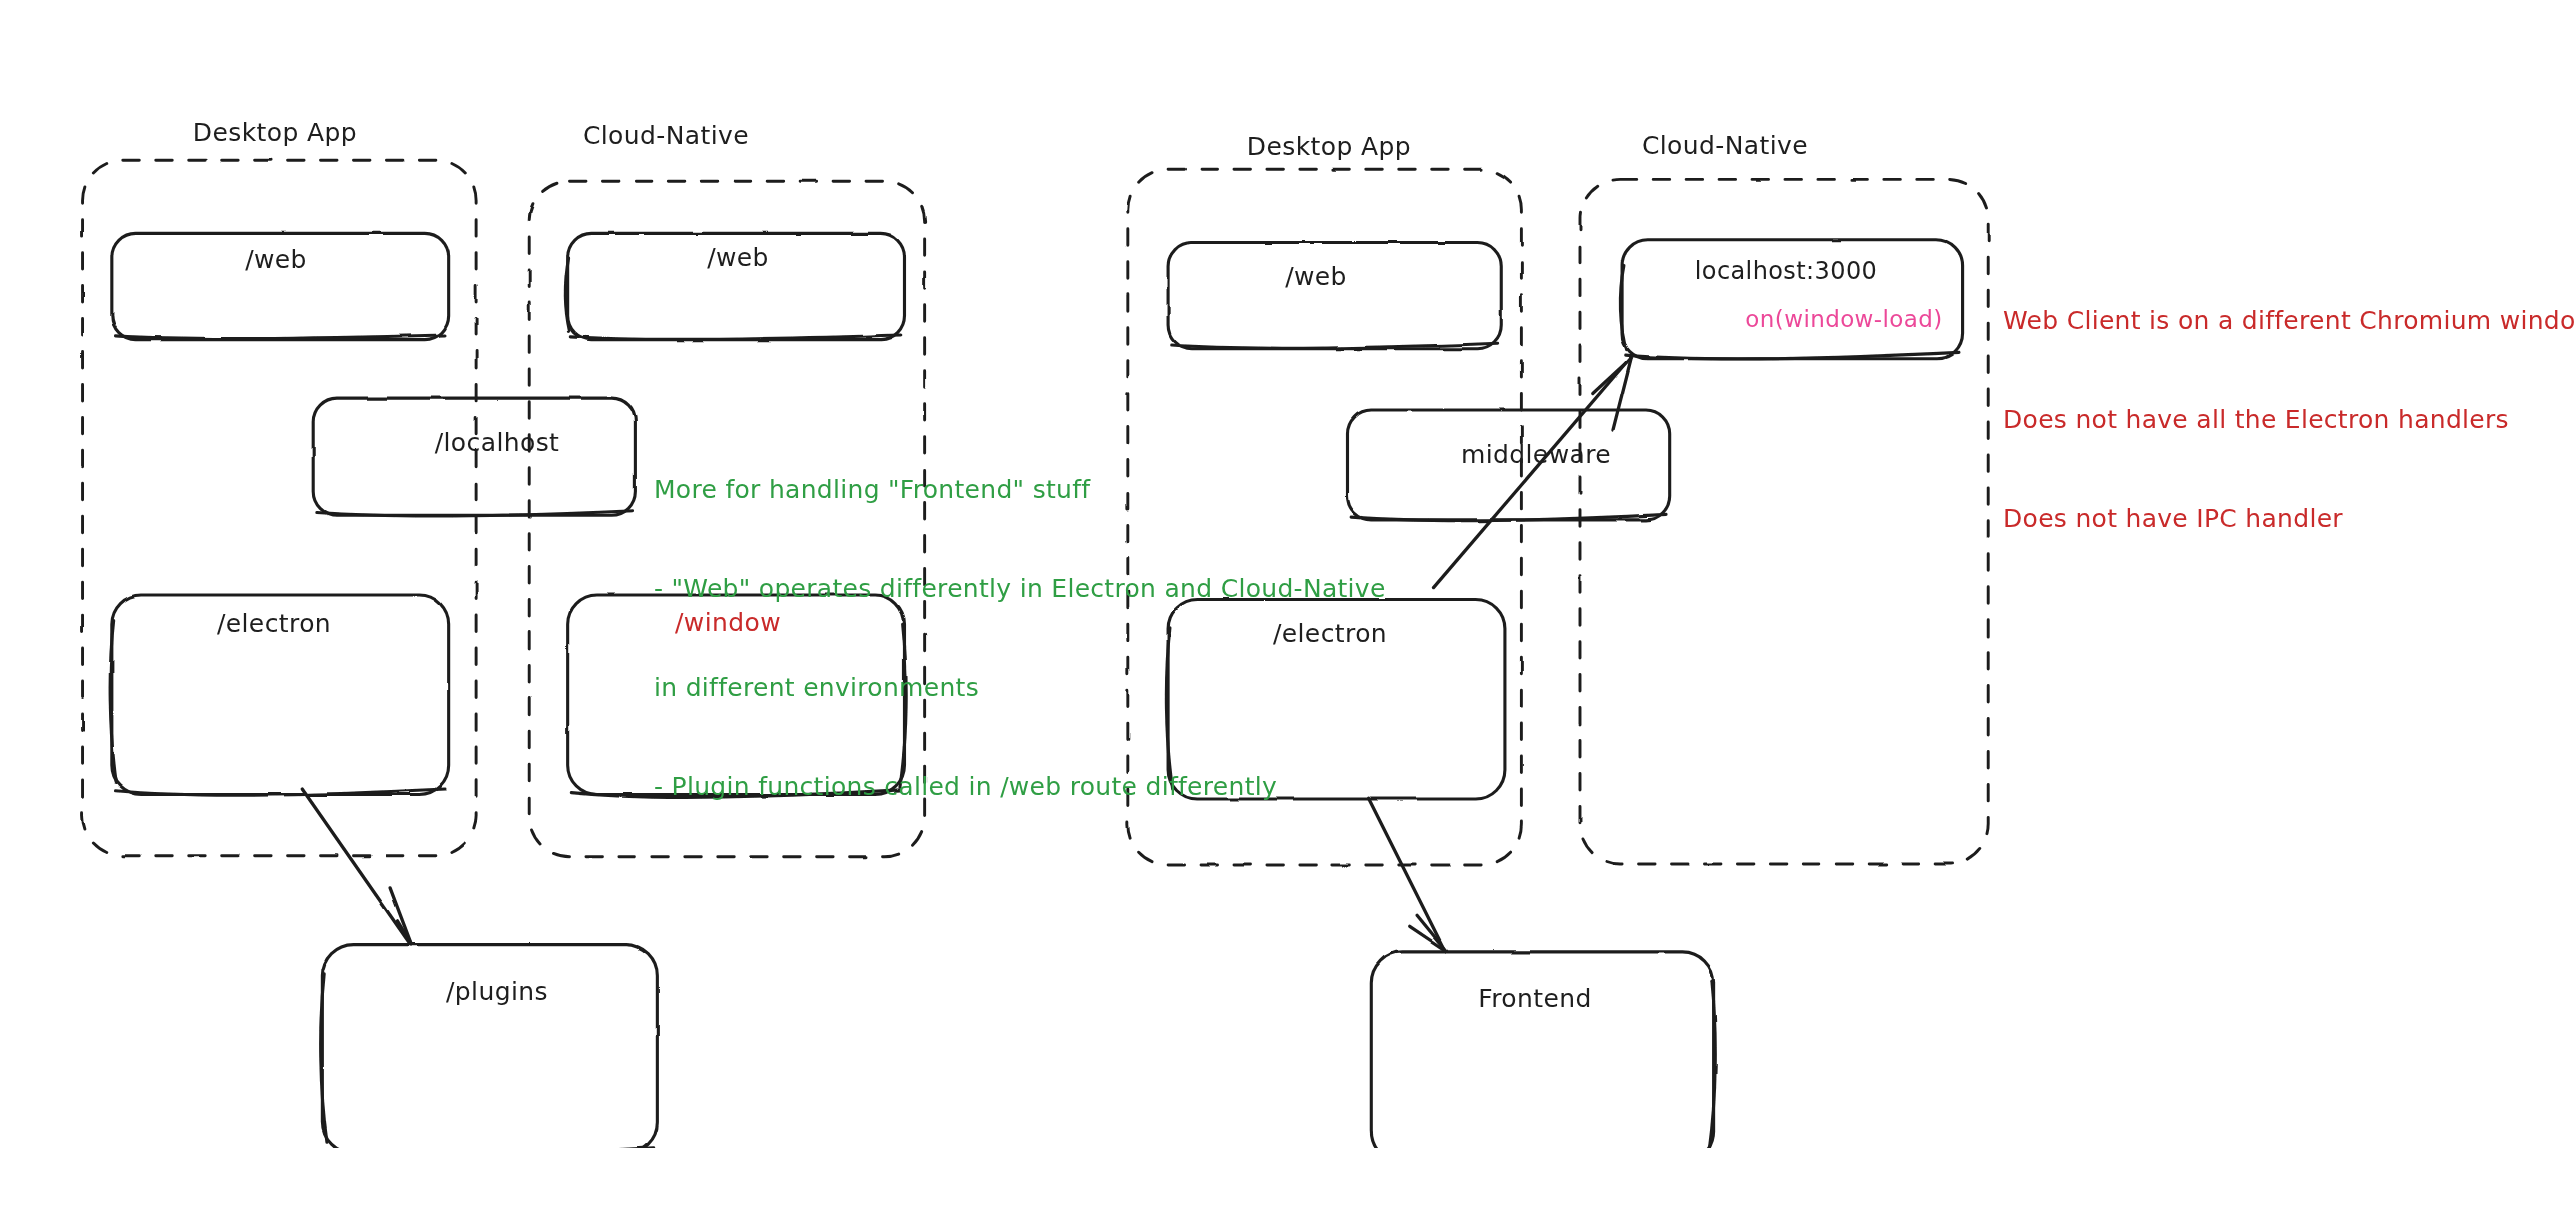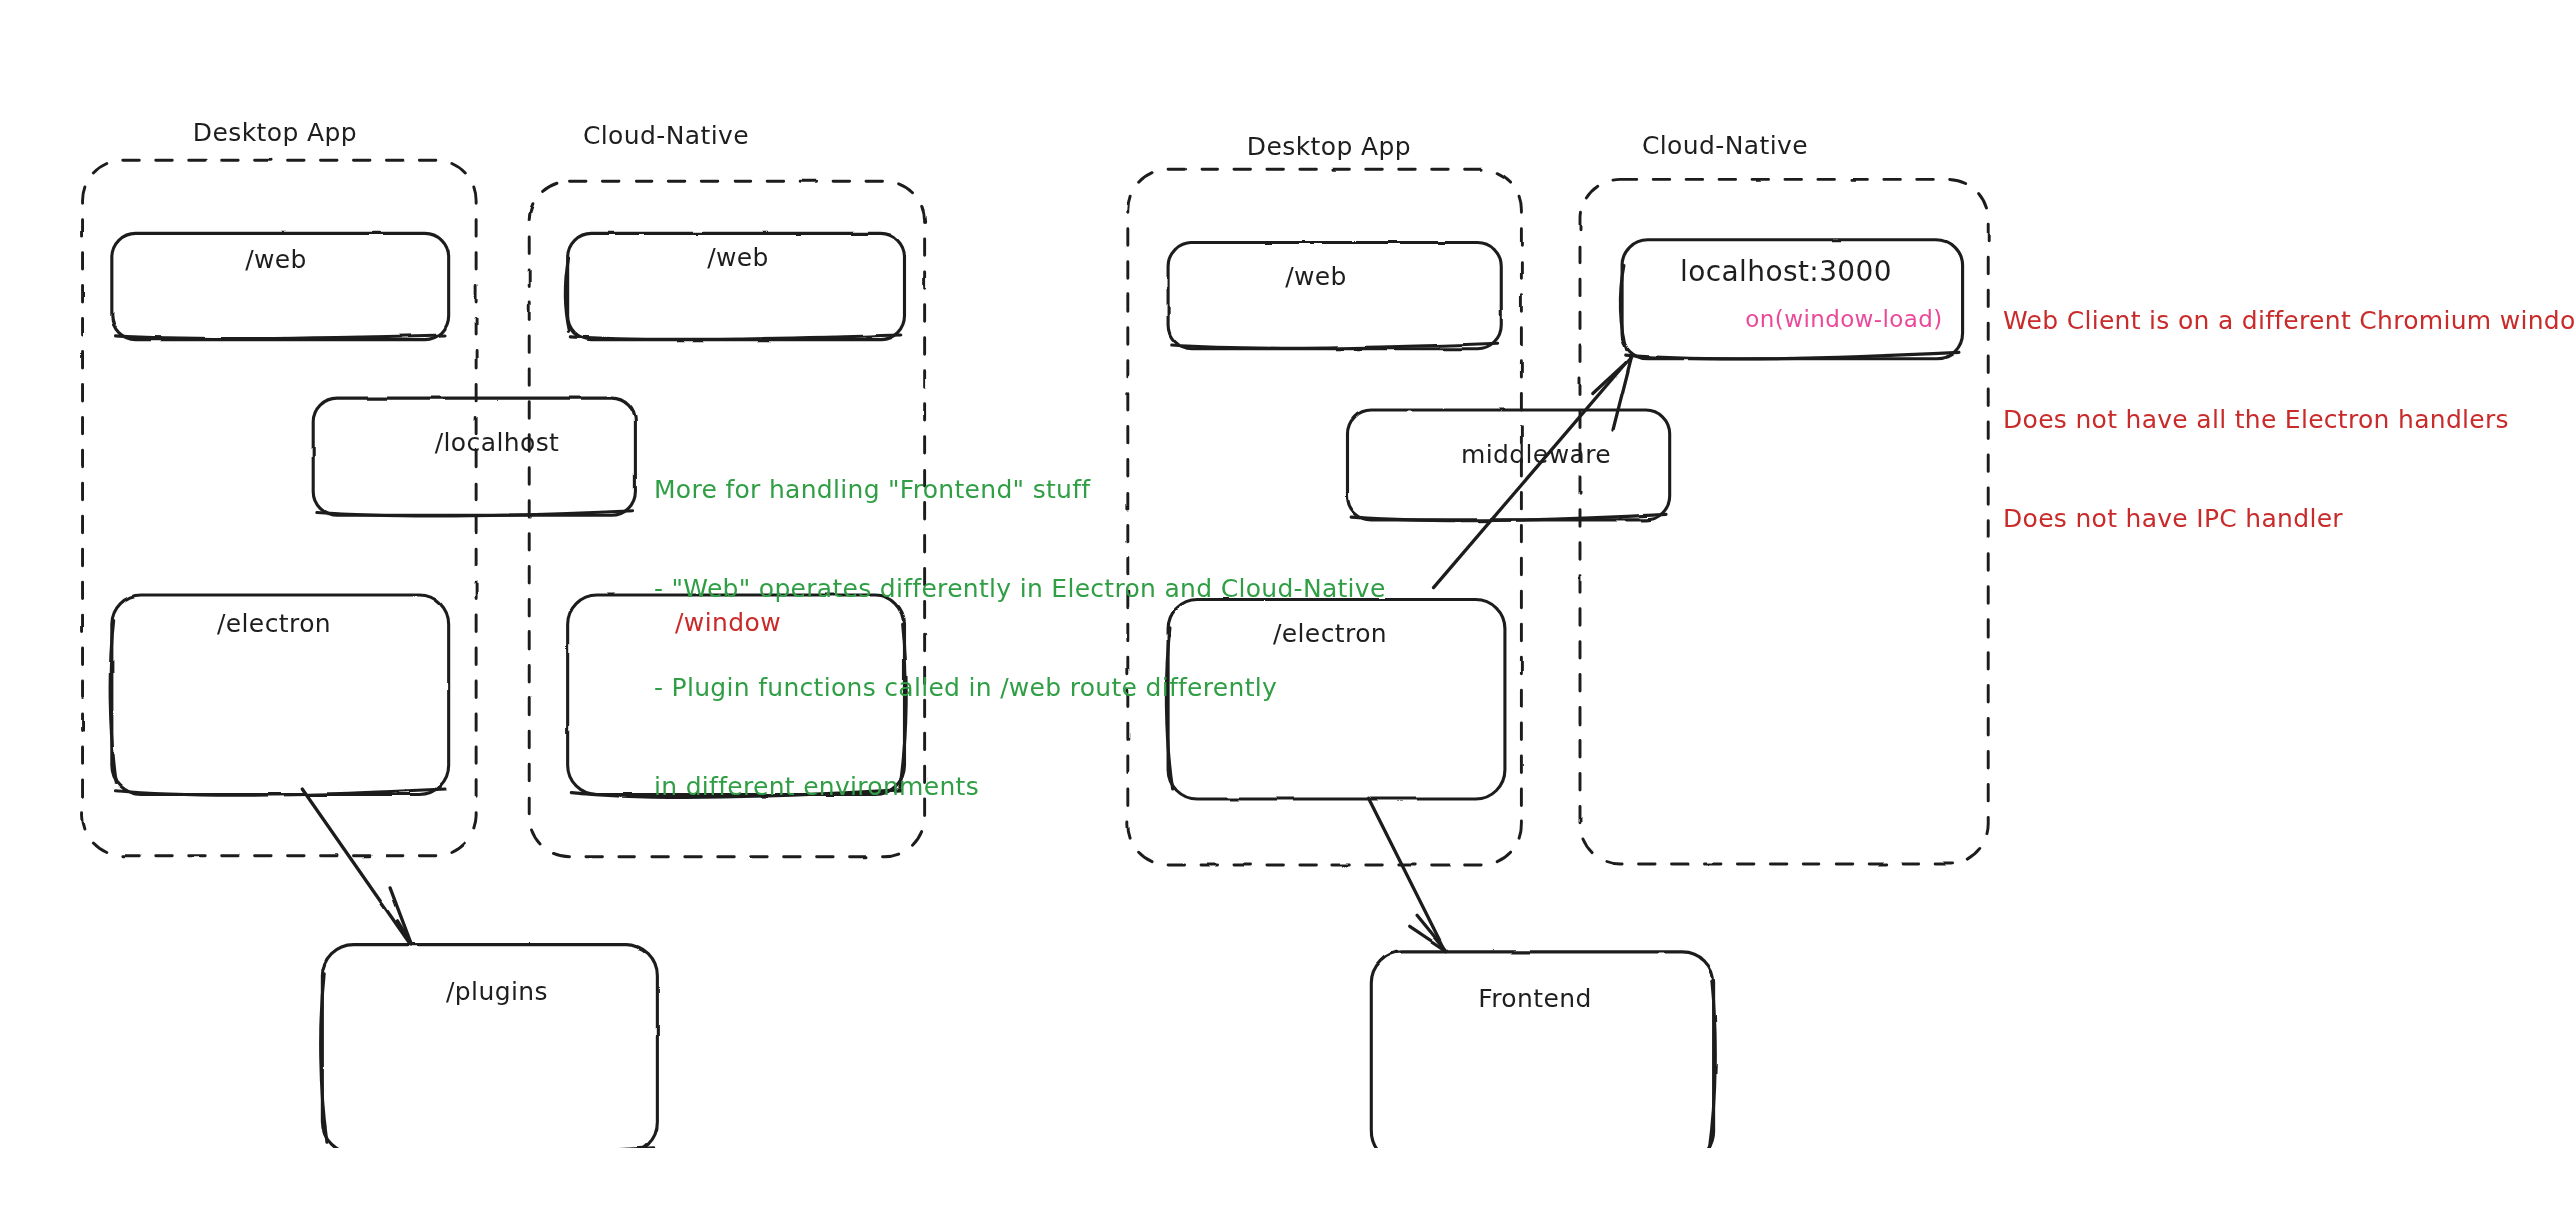--- a/index.html
+++ b/index.html
@@ -32,21 +32,21 @@
     transform: translate(-50%, -50%);
     pointer-events: none;
   }
   .group-title {
     font-size: 25px;
   }
   .node-title {
     font-size: 25px;
   }
   .node-title.big {
-    font-size: 28px;
+    font-size: 24px;
   }
   .note {
     position: absolute;
     white-space: pre;
     font-size: 25px;
     line-height: 1.32;
     letter-spacing: 0.3px;
   }
   .note.green { color: #2f9e44; }
   .note.red   { color: #c92a2a; }
@@ -200,22 +200,22 @@
 
   <div class="lbl node-title" style="left:1536px; top:454px;text-align:right;">middleware</div>
 
   <div class="lbl node-title" style="left:1330px; top:633px;">/electron</div>
 
   <div class="lbl node-title" style="left:1535px; top:998px;">Frontend</div>
 
   <div class="note green" style="left:654px; top:407px;">
     <div>More for handling "Frontend" stuff</div>
     <div>- "Web" operates differently in Electron and Cloud-Native</div>
+    <div>in different environments</div>
     <div>- Plugin functions called in /web route differently</div>
-    <div>in different environments</div>
   </div>
 
   <div class="note red" style="left:2003px; top:238px;">
     <div>Web Client is on a different Chromium window</div>
     <div>Does not have all the Electron handlers</div>
     <div>Does not have IPC handler</div>
   </div>
 
 </div>
 

